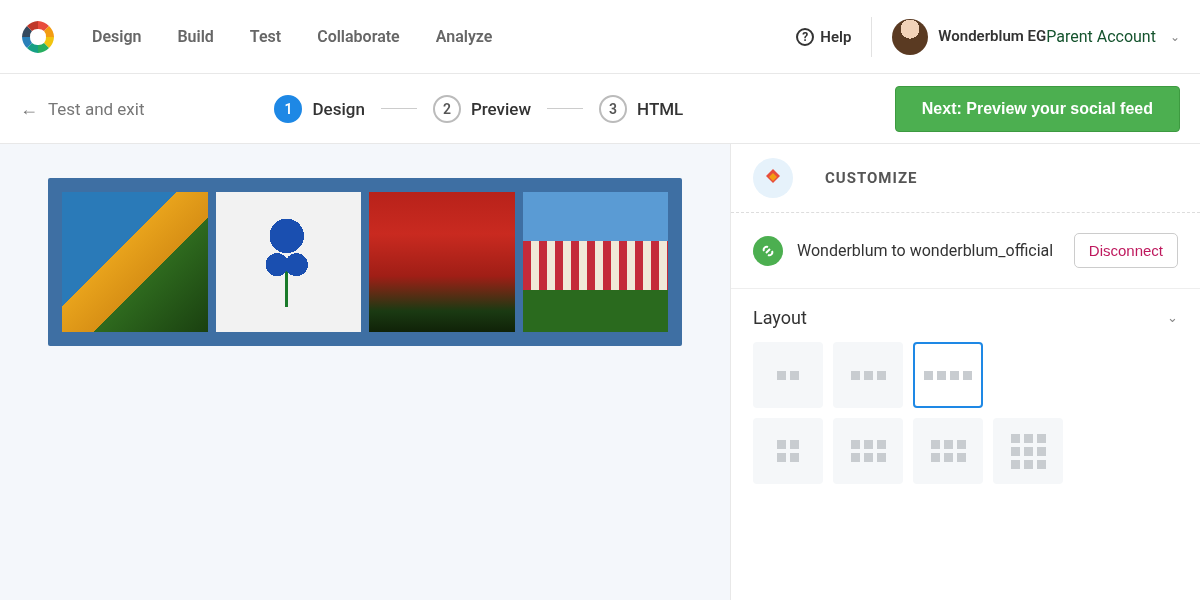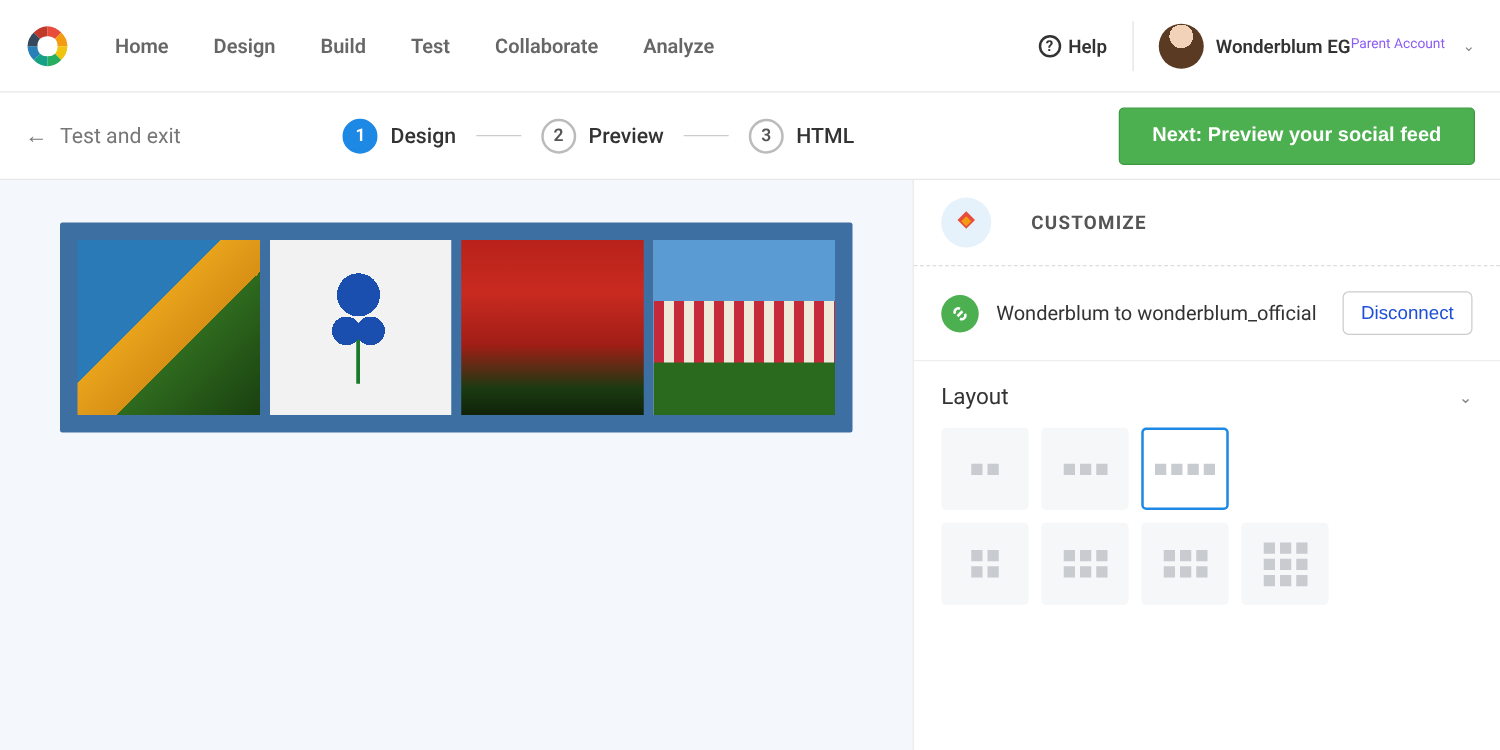--- a/index.html
+++ b/index.html
@@ -14,21 +14,21 @@
 .nav-item.active::after { content: ""; position: absolute; bottom: -1px; left: -10px; right: -10px; height: 3px; background: #1e88e5; }
 .badge-new { background: #1e88e5; color: #fff; font-size: 12px; font-weight: 600; padding: 3px 10px; border-radius: 12px; }
 .topnav-right { margin-left: auto; display: flex; align-items: center; gap: 20px; }
 .help { display: flex; align-items: center; gap: 6px; color: #333; font-weight: 600; font-size: 15px; cursor: pointer; }
 .help-icon { width: 18px; height: 18px; border: 2px solid #333; border-radius: 50%; display: flex; align-items: center; justify-content: center; font-size: 12px; font-weight: 700; }
 .divider-v { width: 1px; height: 40px; background: #e2e2e2; }
 .account { display: flex; align-items: center; gap: 10px; cursor: pointer; }
 .avatar { width: 36px; height: 36px; border-radius: 50%; background: radial-gradient(circle at 50% 28%, #f2d2b8 0 30%, #5a3a22 30% 100%); }
 .account-text { display: flex; flex-direction: row; line-height: 1.2; }
 .account-name { font-weight: 600; color: #333; font-size: 15px; }
-.account-sub { color: #8b5cf6; font-size: 11px; }
+.account-sub { color: #14532d; font-size: 16px; }
 .chevron { color: #888; font-size: 12px; margin-left: 4px; }
 
 
 .stepbar { display: flex; align-items: center; height: 70px; padding: 0 20px; border-bottom: 1px solid #e8e8e8; }
 .save-exit { display: flex; align-items: center; gap: 10px; color: #777; font-size: 17px; cursor: pointer; }
 .arrow-left { font-size: 18px; color: #777; }
 .steps { display: flex; align-items: center; gap: 16px; margin-left: 130px; }
 .step { display: flex; align-items: center; gap: 10px; }
 .step-num { width: 28px; height: 28px; border-radius: 50%; display: flex; align-items: center; justify-content: center; font-weight: 600; font-size: 14px; border: 2px solid #bbb; color: #555; background: #fff; }
 .step.active .step-num { background: #1e88e5; border-color: #1e88e5; color: #fff; }
@@ -48,21 +48,21 @@
 .img4 { background: linear-gradient(180deg, #5a9bd4 0%, #5a9bd4 35%, transparent 35%), repeating-linear-gradient(90deg, #c42a3a 0 8px, #f0e8d8 8px 16px); background-color:#5a9bd4; position:relative; }
 .img4::before{ content:""; position:absolute; bottom:0; left:0; right:0; height:30%; background:#2a6a1e; }
 
 .sidebar { width: 470px; border-left: 1px solid #e8e8e8; display: flex; flex-direction: column; }
 .customize-header { display: flex; align-items: center; gap: 32px; padding: 14px 22px; border-bottom: 1px dashed #ddd; }
 .customize-icon { width: 40px; height: 40px; border-radius: 50%; background: #e6f2fb; display: flex; align-items: center; justify-content: center; }
 .customize-title { font-size: 15px; font-weight: 700; letter-spacing: 1px; color: #555; }
 .connected-row { display: flex; align-items: center; gap: 14px; padding: 20px 22px; border-bottom: 1px solid #eee; }
 .link-icon { width: 30px; height: 30px; border-radius: 50%; background: #4caf50; display: flex; align-items: center; justify-content: center; color: #fff; font-size: 15px; }
 .connected-text { flex: 1; font-size: 16px; color: #333; }
-.disconnect-btn { border: 1px solid #ccc; background: #fff; color: #1d4ed8; padding: 8px 14px; border-radius: 5px; font-size: 15px; cursor: pointer; }
+.disconnect-btn { border: 1px solid #ccc; background: #fff; color: #be185d; padding: 8px 14px; border-radius: 5px; font-size: 15px; cursor: pointer; }
 .layout-section { padding: 18px 22px; }
 .layout-header { display: flex; justify-content: space-between; align-items: center; margin-bottom: 14px; }
 .layout-title { font-size: 18px; color: #333; }
 .layout-chevron { color: #888; font-size: 13px; }
 .layout-grid { display: grid; grid-template-columns: repeat(4, 70px); gap: 10px; }
 .layout-option { width: 70px; height: 66px; background: #f5f7f9; border: 2px solid transparent; border-radius: 4px; display: flex; align-items: center; justify-content: center; cursor: pointer; }
 .layout-option.selected { border-color: #1e88e5; background: #fff; }
 .mini { display: grid; gap: 4px; }
 .mini span { width: 9px; height: 9px; background: #c8ccd0; display: block; }
 .mini.c2x1 { grid-template-columns: repeat(2, auto); }
@@ -83,23 +83,20 @@
       <path d="M16,0 A16,16 0 0,1 11,11 L6,6 A8,8 0 0,0 8,0 Z" fill="#f1c40f"></path>
       <path d="M11,11 A16,16 0 0,1 0,16 L0,8 A8,8 0 0,0 6,6 Z" fill="#27ae60"></path>
       <path d="M0,16 A16,16 0 0,1 -11,11 L-6,6 A8,8 0 0,0 0,8 Z" fill="#16a085"></path>
       <path d="M-11,11 A16,16 0 0,1 -16,0 L-8,0 A8,8 0 0,0 -6,6 Z" fill="#2980b9"></path>
       <path d="M-16,0 A16,16 0 0,1 -11,-11 L-6,-6 A8,8 0 0,0 -8,0 Z" fill="#34495e"></path>
       <path d="M-11,-11 A16,16 0 0,1 0,-16 L0,-8 A8,8 0 0,0 -6,-6 Z" fill="#c0392b"></path>
     </g>
   </svg>
   <div class="nav-items">
     <div class="nav-item">
-        <span>Home</span>
-      </div>
-    <div class="nav-item">
         <span>Design</span>
       </div>
     <div class="nav-item">
         <span>Build</span>
       </div>
     <div class="nav-item">
         <span>Test</span>
       </div>
     <div class="nav-item">
         <span>Collaborate</span>

